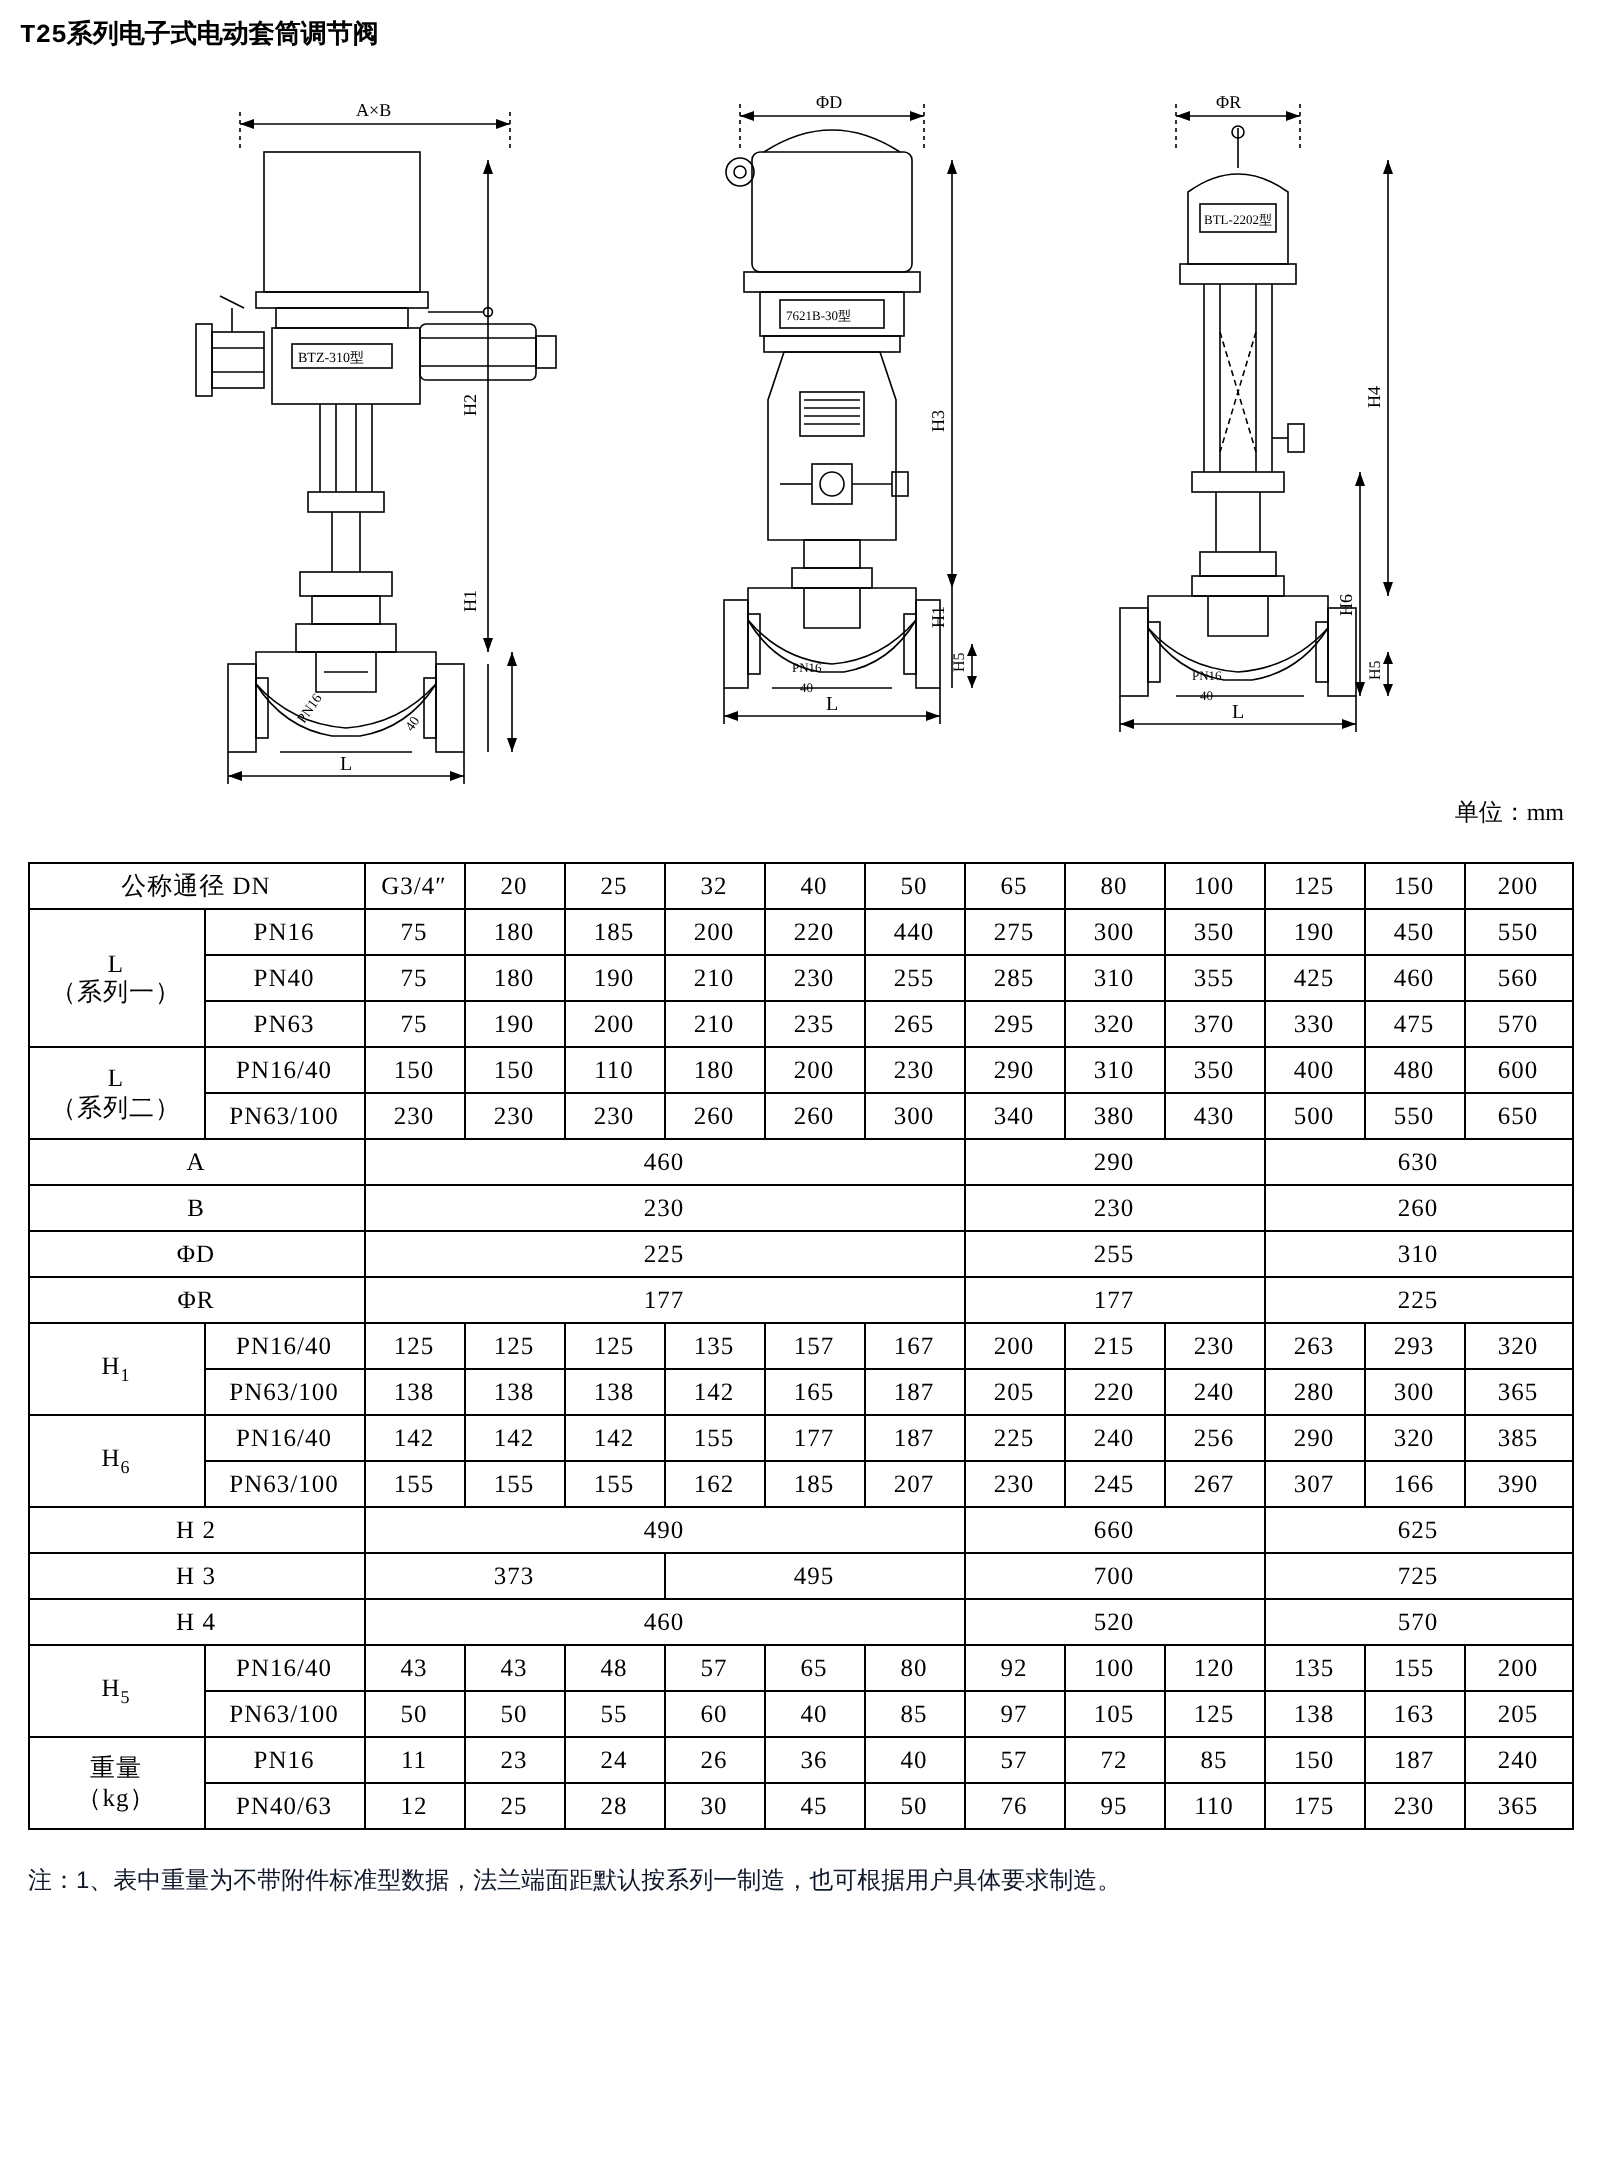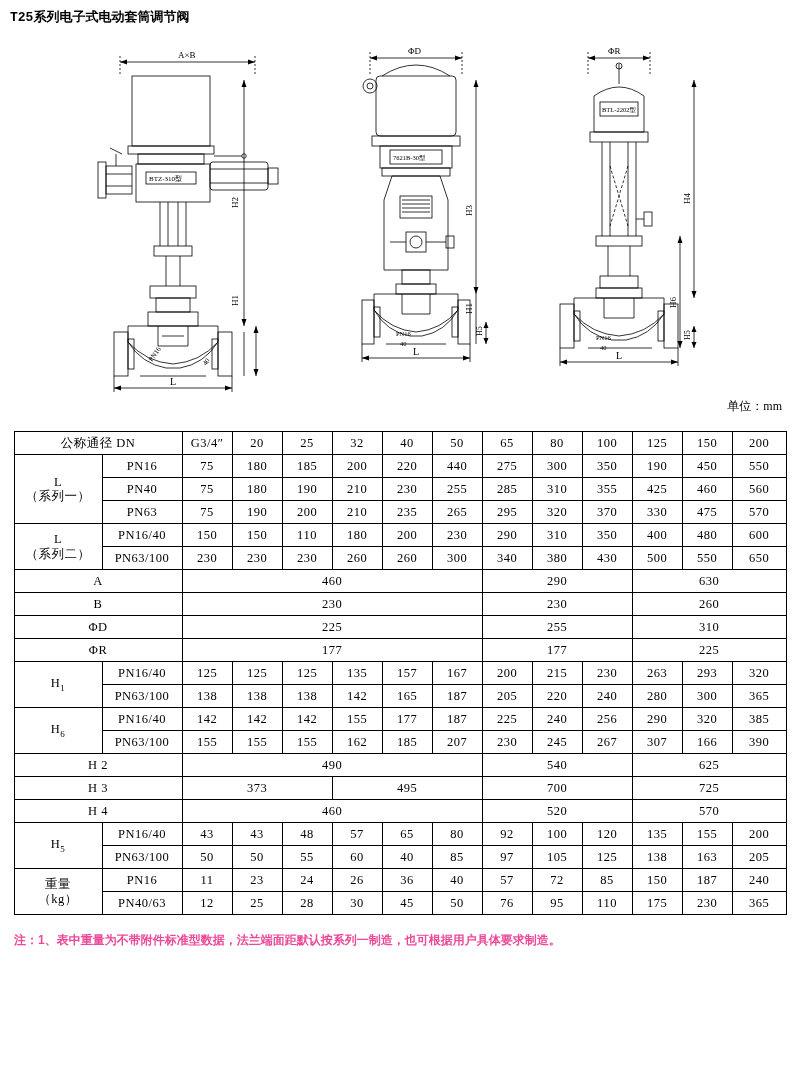--- a/index.html
+++ b/index.html
@@ -75,23 +75,22 @@
   td.lbl{font-size:12.5px;}
   td.lbl2{font-size:12px;line-height:1.15;}
   td.hdr{font-size:13px;}
   td.sub{font-size:12px;}
   sub{font-size:9px;}
 
   .notes{
     margin:8px 12px 0 14px;
     font-size:12px;
     font-family:"Liberation Sans", sans-serif;
-    color:#ec4899;
+    color:#0f172a;
     line-height:1.55;
-    font-weight:bold;
   }
   .notes div{white-space:nowrap;}
 </style>
 </head>
 <body>
 
 <div class="page">
 
   <div class="title">T25系列电子式电动套筒调节阀</div>
 
@@ -508,21 +507,21 @@
         <td>245</td>
         <td>267</td>
         <td>307</td>
         <td>166</td>
         <td>390</td>
       </tr>
 
       <tr>
         <td class="lbl" colspan="2">H 2</td>
         <td colspan="6">490</td>
-        <td colspan="3">540</td>
+        <td colspan="3">660</td>
         <td colspan="3">625</td>
       </tr>
 
       <tr>
         <td class="lbl" colspan="2">H 3</td>
         <td colspan="3">373</td>
         <td colspan="3">495</td>
         <td colspan="3">700</td>
         <td colspan="3">725</td>
       </tr>

